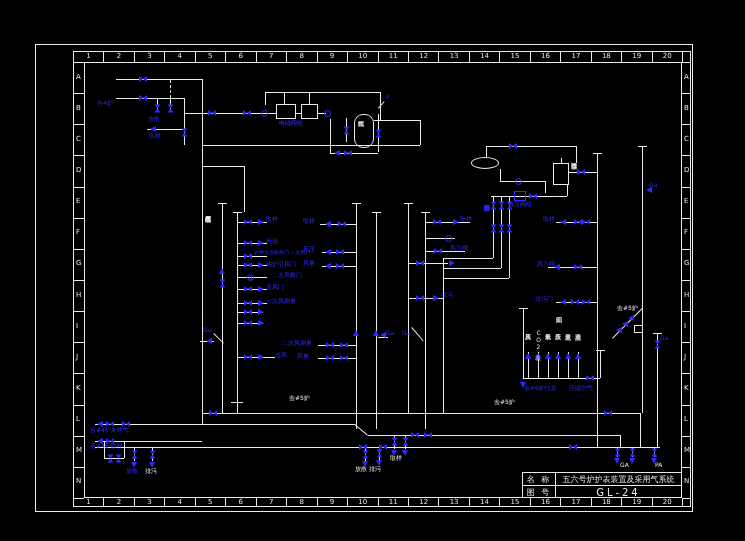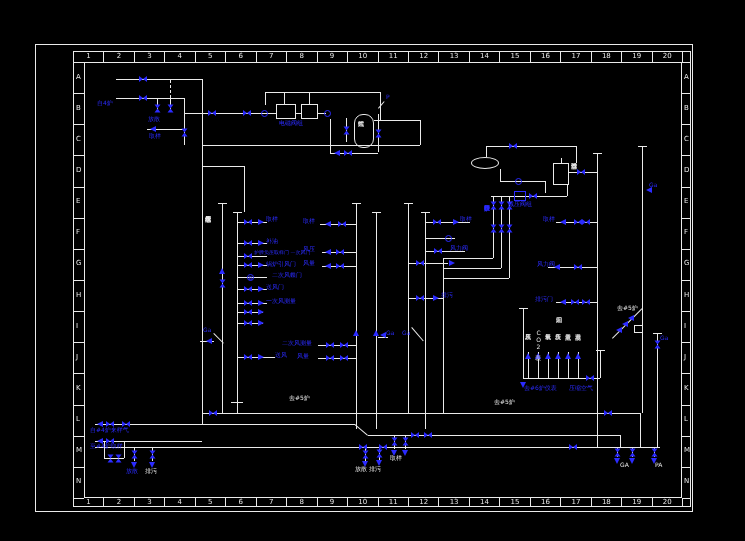--- a/index.html
+++ b/index.html
@@ -697,13 +697,23 @@
       <div class="vlab w" style="left: 575px; top: 329px;">温度表</div>
       <div class="wbox" style="left: 276px; top: 104px; width: 20px; height: 15px;"></div>
       <div class="wbox" style="left: 301px; top: 104px; width: 17px; height: 15px;"></div>
       <div class="wbox" style="left: 553px; top: 163px; width: 16px; height: 22px;"></div>
       <div class="wbox" style="left: 634px; top: 325px; width: 9px; height: 8px;"></div>
       <div class="bbox" style="left: 514px; top: 191px; width: 12px; height: 10px;"></div>
       <div class="tank" style="left: 354px; top: 114px; width: 20px; height: 34px;"></div>
       <div class="oval" style="left: 471px; top: 157px; width: 28px; height: 12px;"></div>
     </div>
 
+  <div id="title-block">
+    <div class="trow">
+      <div class="tcell lbl">名  称</div>
+      <div class="tcell val">五六号炉护表装置及采用气系统</div>
+    </div>
+    <div class="trow">
+      <div class="tcell lbl">图  号</div>
+      <div class="tcell val gl">GL-24</div>
+    </div>
+  </div>
 </div>
 
 </body></html>

